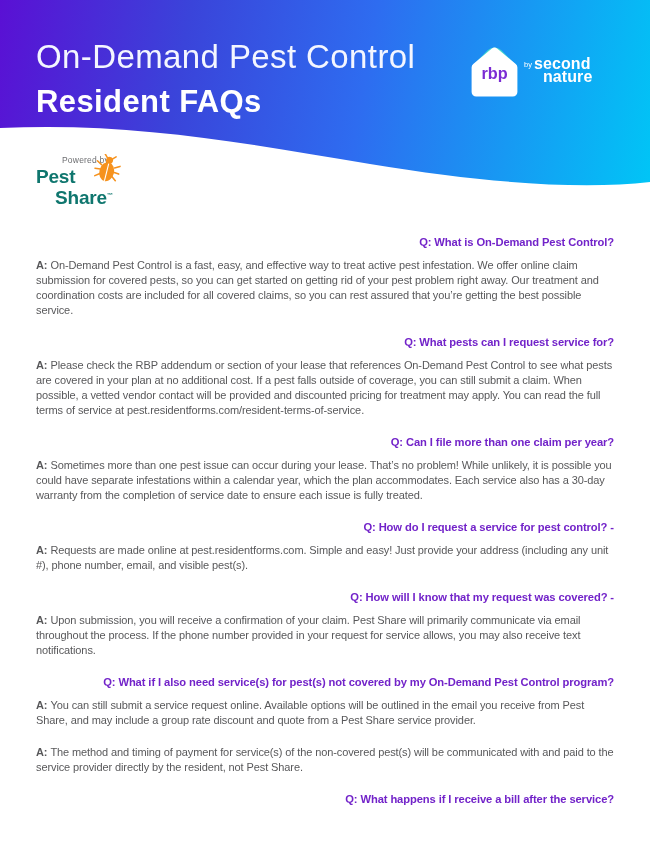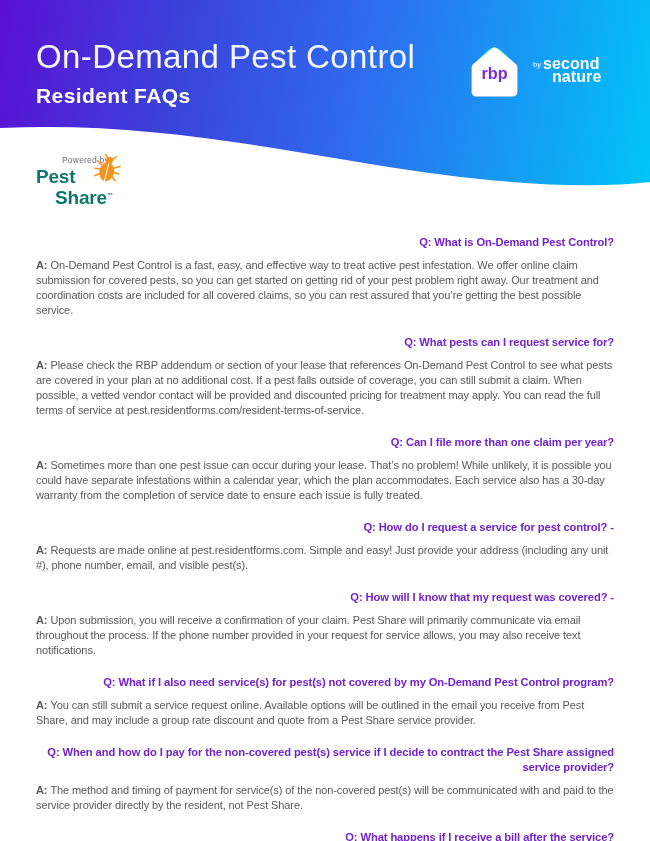--- a/index.html
+++ b/index.html
@@ -11,23 +11,23 @@
   }
 
   
   .hero {
     position:relative; width:650px; height:210px;
     background:linear-gradient(100deg,#5a10d4 0%, #3a44da 28%, #2e6cf0 55%, #00c6f6 100%);
   }
   .wave { position:absolute; left:0; bottom:0; width:650px; height:90px; display:block; }
   .hero-titles { position:absolute; left:36px; top:38px; }
   .hero-title1 { font-size:33px; font-weight:400; color:#f4f6ff; letter-spacing:0.4px; }
-  .hero-title2 { font-size:21px; font-weight:700; color:#ffffff; letter-spacing:0.4px; margin-top:8px; }
+  .hero-title2 { font-size:31px; font-weight:700; color:#ffffff; letter-spacing:0.4px; margin-top:8px; }
 
-  .rbp-lockup { position:absolute; left:466px; top:41px; display:flex; align-items:center; gap:10px; }
+  .rbp-lockup { position:absolute; left:466px; top:41px; display:flex; align-items:center; gap:1px; }
   .rbp-badge { width:57px; height:57px; display:block; }
   .sn-lockup { display:flex; align-items:flex-start; }
   .sn-by { font-size:7.5px; color:#ffffff; margin-top:3px; margin-right:2px; font-weight:400; }
   .sn-name { color:#ffffff; font-weight:700; font-size:16px; line-height:13px; letter-spacing:0.1px; }
   .sn-n2 { margin-left:9px; }
 
   
   .powered { position:absolute; left:36px; top:155px; width:120px; }
   .pb-label { font-size:8.5px; color:#6d6e71; letter-spacing:0.2px; margin-left:2px;padding-left:24px; }
   .ps-line1, .ps-line2 { font-size:19px; font-weight:800; color:#0f766e; line-height:19px; letter-spacing:-0.2px; }
@@ -133,21 +133,20 @@
     </section>
     <section class="faq">
       <h3 class="q">Q: How will I know that my request was covered? -</h3>
       <p class="a"><span class="ap">A:</span><span>Upon submission, you will receive a confirmation of your claim. Pest Share will primarily communicate via email throughout the process. If the phone number provided in your request for service allows, you may also receive text notifications.</span></p>
     </section>
     <section class="faq">
       <h3 class="q">Q: What if I also need service(s) for pest(s) not covered by my On-Demand Pest Control program?</h3>
       <p class="a"><span class="ap">A:</span><span>You can still submit a service request online. Available options will be outlined in the email you receive from Pest Share, and may include a group rate discount and quote from a Pest Share service provider.</span></p>
     </section>
     <section class="faq">
-      <h3 class="q">Q: When and how do I pay for the non-covered pest(s) service if I decide to contract the Pest Share assigned service provider?</h3>
       <p class="a"><span class="ap">A:</span><span>The method and timing of payment for service(s) of the non-covered pest(s) will be communicated with and paid to the service provider directly by the resident, not Pest Share.</span></p>
     </section>
     <section class="faq">
       <h3 class="q">Q: What happens if I receive a bill after the service?</h3>
 
     </section>
   </main>
 
 </div>
 

